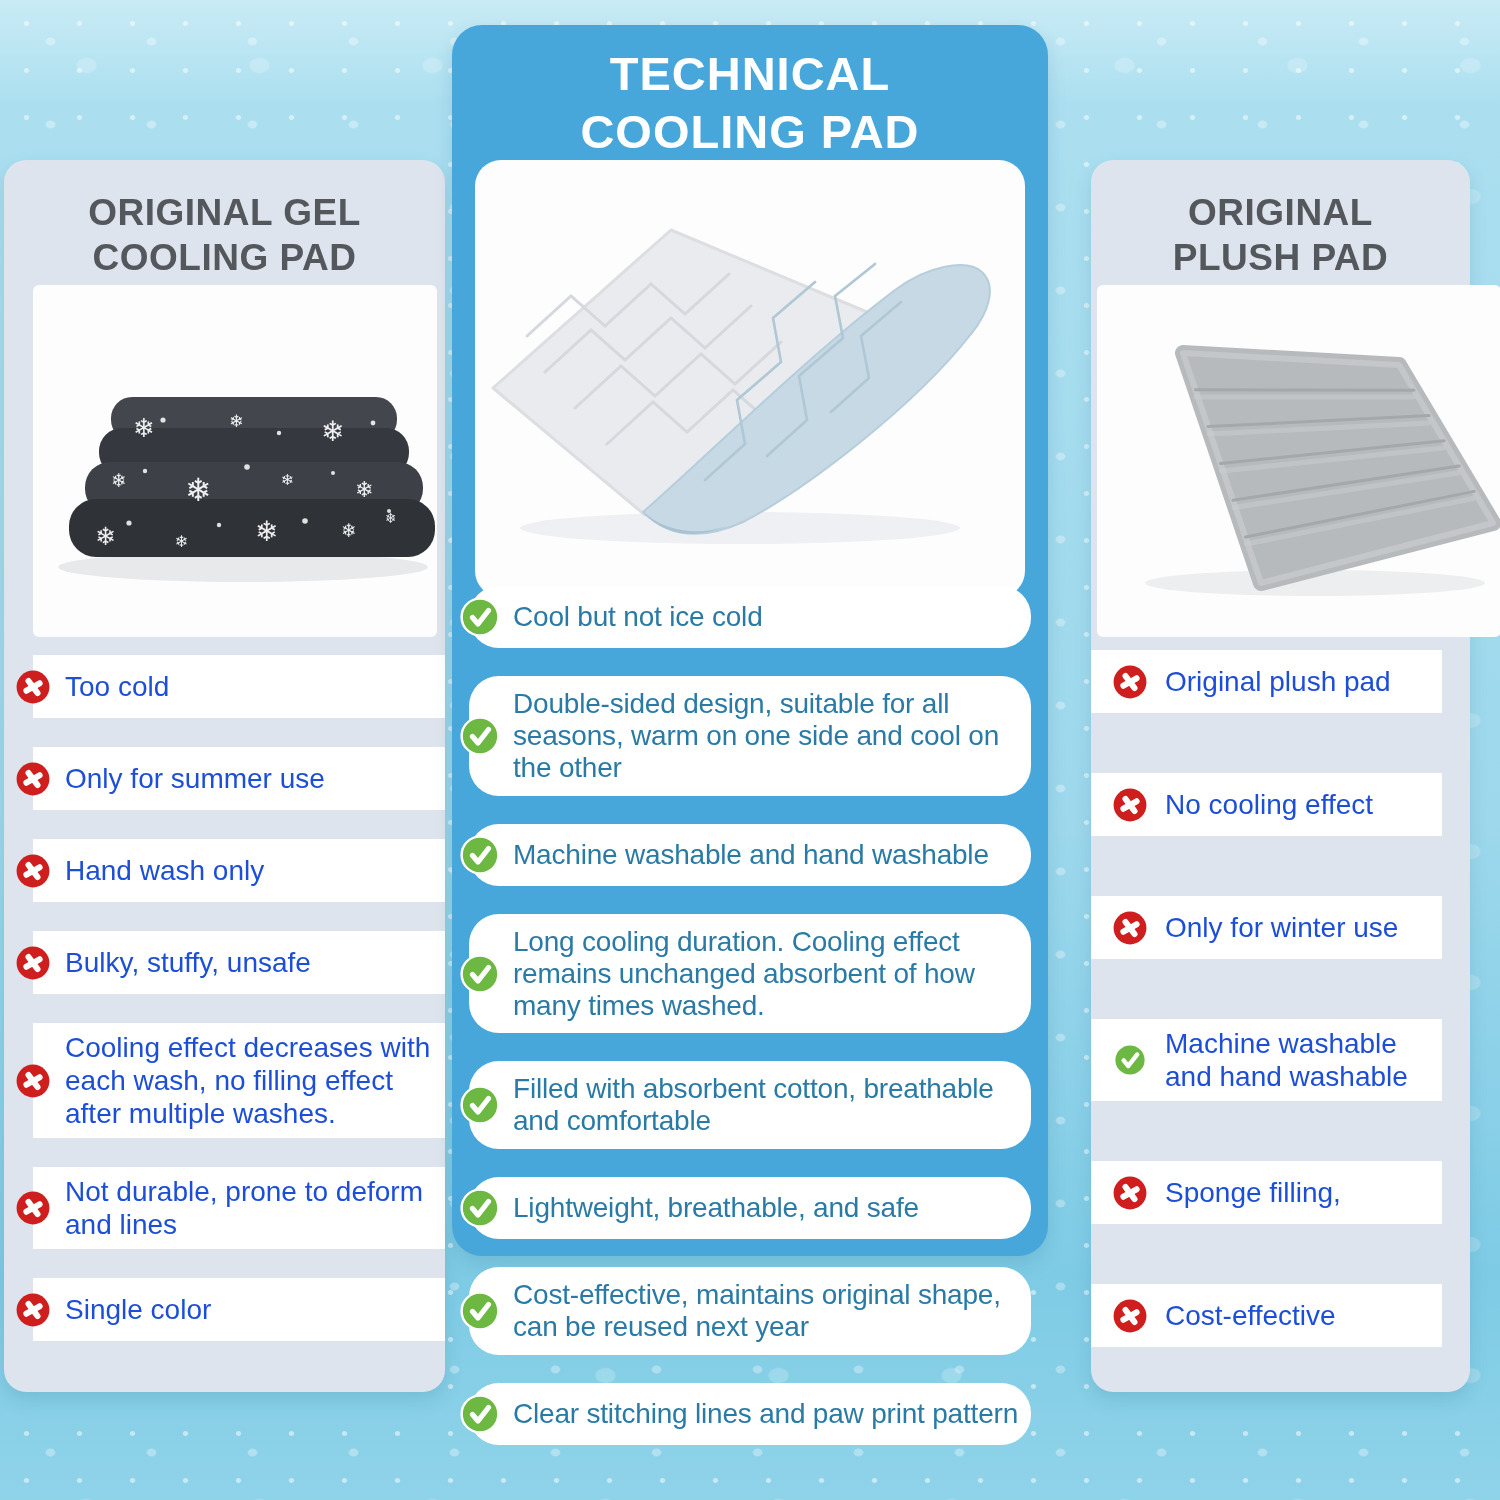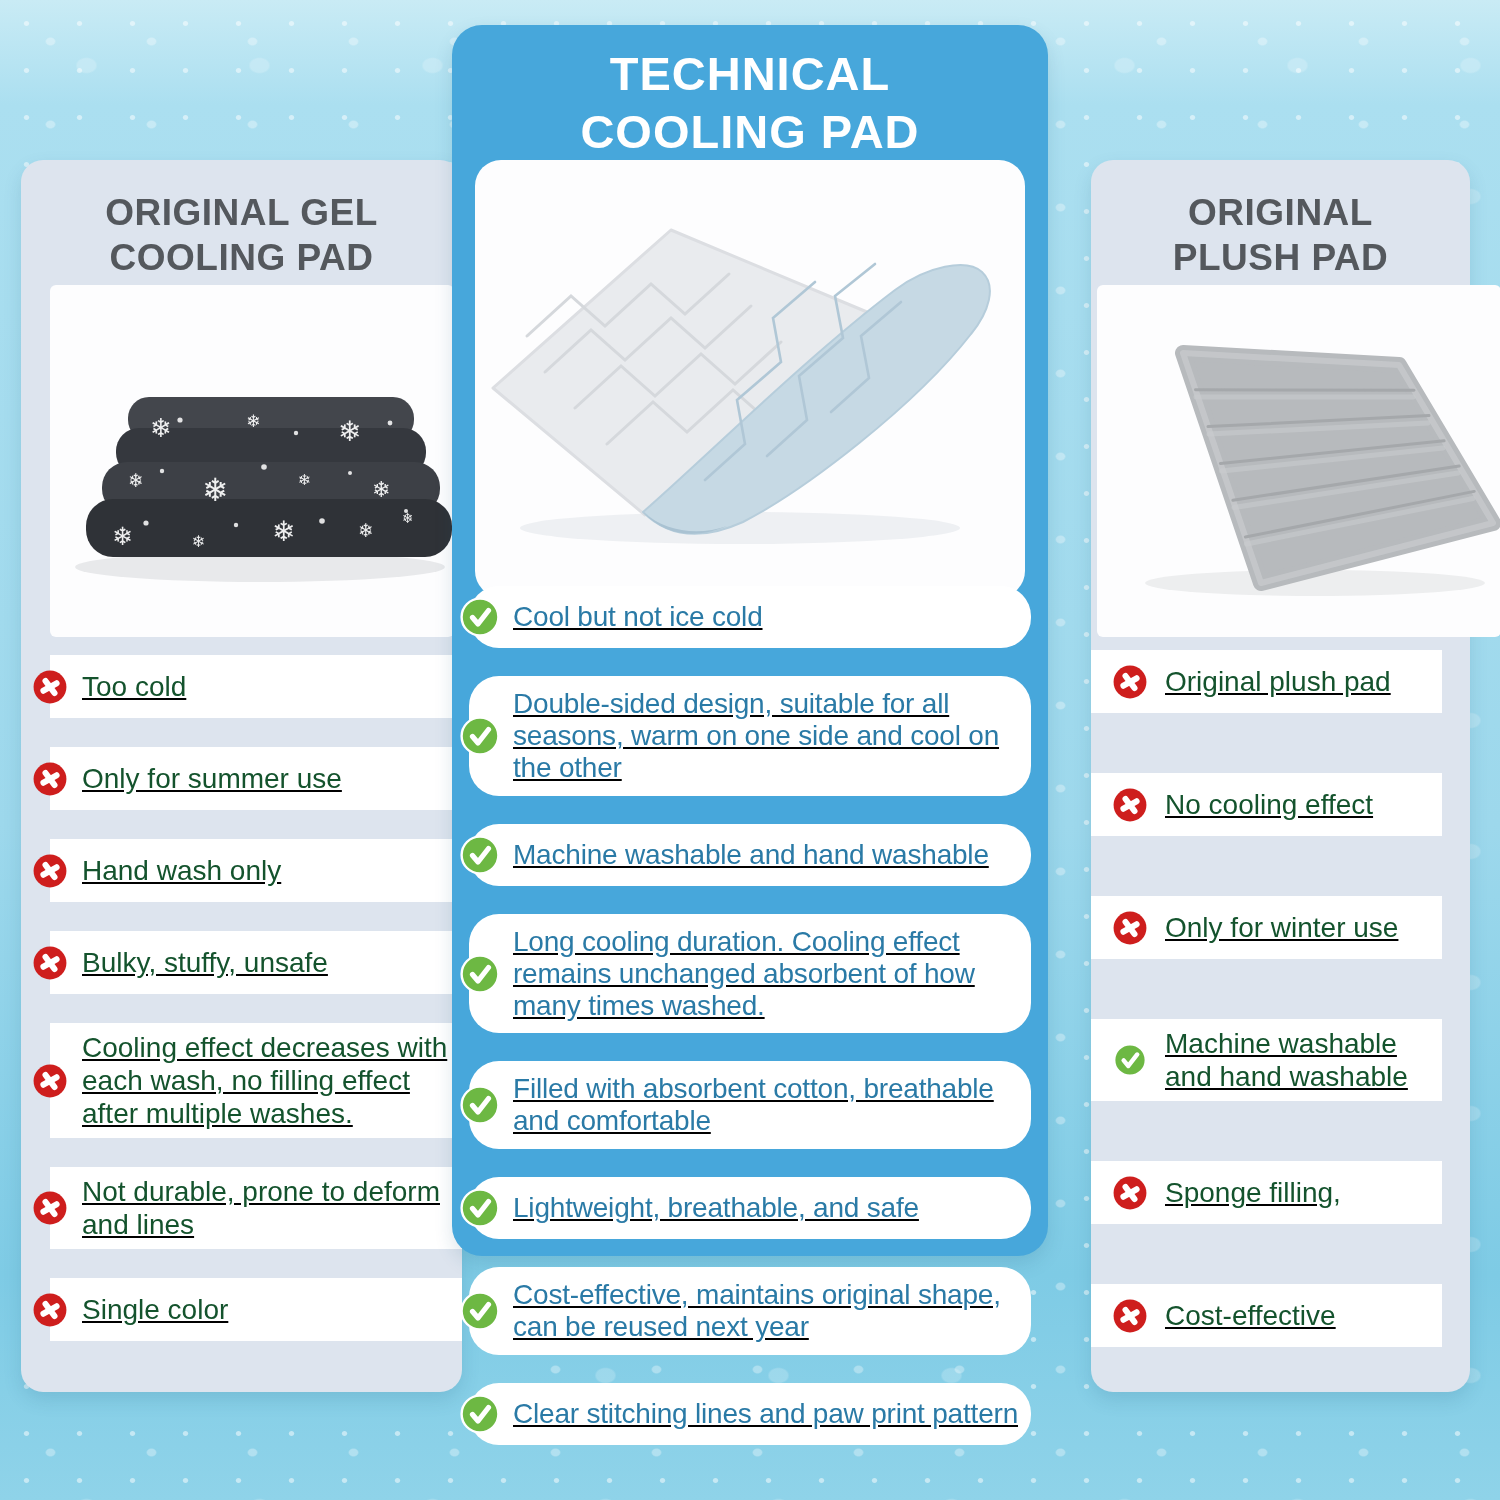--- a/index.html
+++ b/index.html
@@ -9,43 +9,43 @@
     background-color:#9fd7ea;
     background-image:
       radial-gradient(rgba(255,255,255,.50) 2.2px, transparent 3.2px),
       radial-gradient(rgba(255,255,255,.33) 4px, transparent 5.5px),
       radial-gradient(rgba(255,255,255,.20) 9px, transparent 11px),
       linear-gradient(180deg,#c9ebf5 0%,#abdff0 7%,#9dd8ec 55%,#7ecbe5 85%,#8fd3e9 100%);
     background-size:53px 47px, 101px 83px, 173px 131px, 100% 100%;
   }
   .panel{position:absolute;box-shadow:0 8px 18px rgba(30,90,120,.15);}
   .side-panel{background:#dde4ee;border-radius:22px;}
-  #left-panel{left:21px;top:160px;width:441px;height:1232px;}
+  #left-panel{left:4px;top:160px;width:441px;height:1232px;}
   #right-panel{left:1091px;top:160px;width:379px;height:1232px;}
   #center-panel{left:452px;top:25px;width:596px;height:1231px;background:#47a7db;border-radius:30px;}
 
   .side-title{position:absolute;top:30px;left:0;right:0;margin:0 auto;width:300px;text-align:center;
     font-size:37px;font-weight:bold;color:#54585d;line-height:1.22;letter-spacing:.5px;}
   #center-title{position:absolute;top:20px;left:0;right:0;margin:0 auto;width:470px;text-align:center;
     font-size:47px;font-weight:bold;color:#ffffff;line-height:1.24;letter-spacing:1px;}
 
   .img-card{position:absolute;background:#fdfdfe;}
   #left-img{left:29px;top:125px;width:404px;height:352px;border-radius:6px;}
   #right-img{left:6px;top:125px;width:404px;height:352px;border-radius:6px;}
   #center-img{left:23px;top:135px;width:550px;height:437px;border-radius:26px;}
   .img-card svg{display:block;width:100%;height:100%;}
 
-  .feature-list{position:absolute;list-style:none;margin:0;padding:0;text-decoration:underline;}
+  .feature-list{position:absolute;list-style:none;margin:0;padding:0;}
   #left-list{top:495px;left:29px;right:0;}
   #right-list{top:490px;left:0;right:28px;}
   #center-list{top:561px;left:17px;right:17px;}
 
   .item{position:relative;background:#ffffff;display:flex;align-items:center;box-sizing:border-box;}
   #left-list .item, #right-list .item{
-    min-height:63px;font-size:28px;color:#14532d;line-height:1.18;margin-bottom:29px;align-items:center;
+    min-height:63px;font-size:28px;color:#1d4ed8;line-height:1.18;margin-bottom:29px;align-items:center;
   }
   #left-list .item{padding:8px 4px 8px 32px;}
   #right-list .item{padding:8px 6px 8px 74px;margin-bottom:60px;}
   #left-list .item .icon{position:absolute;left:-17px;top:50%;transform:translateY(-50%);width:34px;height:34px;}
   #right-list .item .icon{position:absolute;left:22px;top:50%;transform:translateY(-50%);width:34px;height:34px;}
 
   #center-list .item{
     border-radius:30px;min-height:62px;font-size:28px;color:#2a7aa6;line-height:1.14;
     letter-spacing:-0.2px;margin-bottom:28px;padding:12px 6px 12px 44px;
   }

